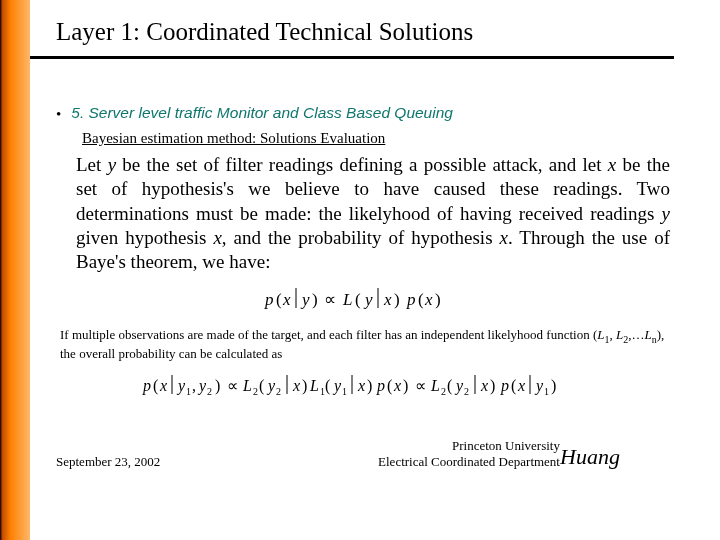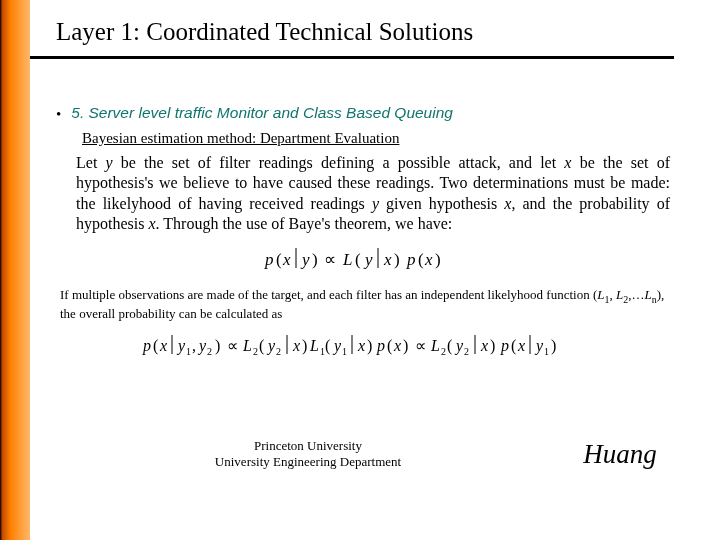--- a/index.html
+++ b/index.html
@@ -45,21 +45,21 @@
     margin-left: 26px;
     font-size: 15px;
     text-decoration: underline;
     margin-top: 4px;
     margin-bottom: 6px;
   }
 
   .para {
     margin-left: 20px;
     margin-right: 4px;
-    font-size: 16px;
+    font-size: 19px;
     line-height: 1.28;
     text-align: justify;
     margin-bottom: 10px;
   }
   .para em.var { font-style: italic; }
 
   .eqline {
     margin-left: 20px;
     margin-top: 4px;
     margin-bottom: 12px;
@@ -78,42 +78,42 @@
   .para2 .sub { font-size: 10px; vertical-align: sub; }
 
   .footer {
     position: absolute;
     left: 56px; right: 40px; bottom: 14px;
     display: flex;
     justify-content: space-between;
     align-items: flex-end;
     font-size: 13px;
   }
-  .footer .mid { text-align: center; flex: 1; }
+  .footer .mid { text-align: right; flex: 1; }
   .footer .left { width: 160px; }
-  .footer .right { width: 120px; text-align: center; font-style: italic; font-size: 27px; }
+  .footer .right { width: 120px; text-align: left; font-style: italic; font-size: 22px; }
 
 </style>
 </head>
 <body>
 
 <div class="slide">
   <div class="orange-bar"></div>
 
   <div class="title">Layer 1: Coordinated Technical Solutions</div>
   <div class="title-rule"></div>
 
   <div class="content">
 
     <div class="bullet-row">
       <span class="bullet-dot">•</span>
       <span class="bullet-text">5. Server level traffic Monitor and Class Based Queuing</span>
     </div>
 
-    <div class="subhead">Bayesian estimation method: Department Evaluation</div>
+    <div class="subhead">Bayesian estimation method: Solutions Evaluation</div>
 
     <div class="para">
       <span>Let </span><em class="var">y</em><span> be the set of filter readings defining a possible attack, and let </span><em class="var">x</em><span> be the set of hypothesis's we believe to have caused these readings. Two determinations must be made: the likelyhood of having received readings </span><em class="var">y</em><span> given hypothesis </span><em class="var">x</em><span>, and the probability of hypothesis </span><em class="var">x</em><span>. Through the use of Baye's theorem, we have:</span>
     </div>
 
     <div class="eqline">
       <svg width="260" height="30" viewBox="0 0 260 30">
         <g font-family="Times New Roman, serif" font-size="17" fill="#000">
           <text x="20" y="20" font-style="italic">p</text>
           <text x="31" y="20">(</text>
@@ -201,19 +201,20 @@
           <text x="409" y="24" font-size="10">1</text>
           <text x="416" y="20">)</text>
         </g>
       </svg>
     </div>
 
 
   </div>
 
   <div class="footer">
+    <div class="left">September 23, 2002</div>
     <div class="mid">
       <div>Princeton University</div>
-      <div>University Engineering Department</div>
+      <div>Electrical Coordinated Department</div>
     </div>
     <div class="right">Huang</div>
   </div>
 </div>
 
 </body></html>

